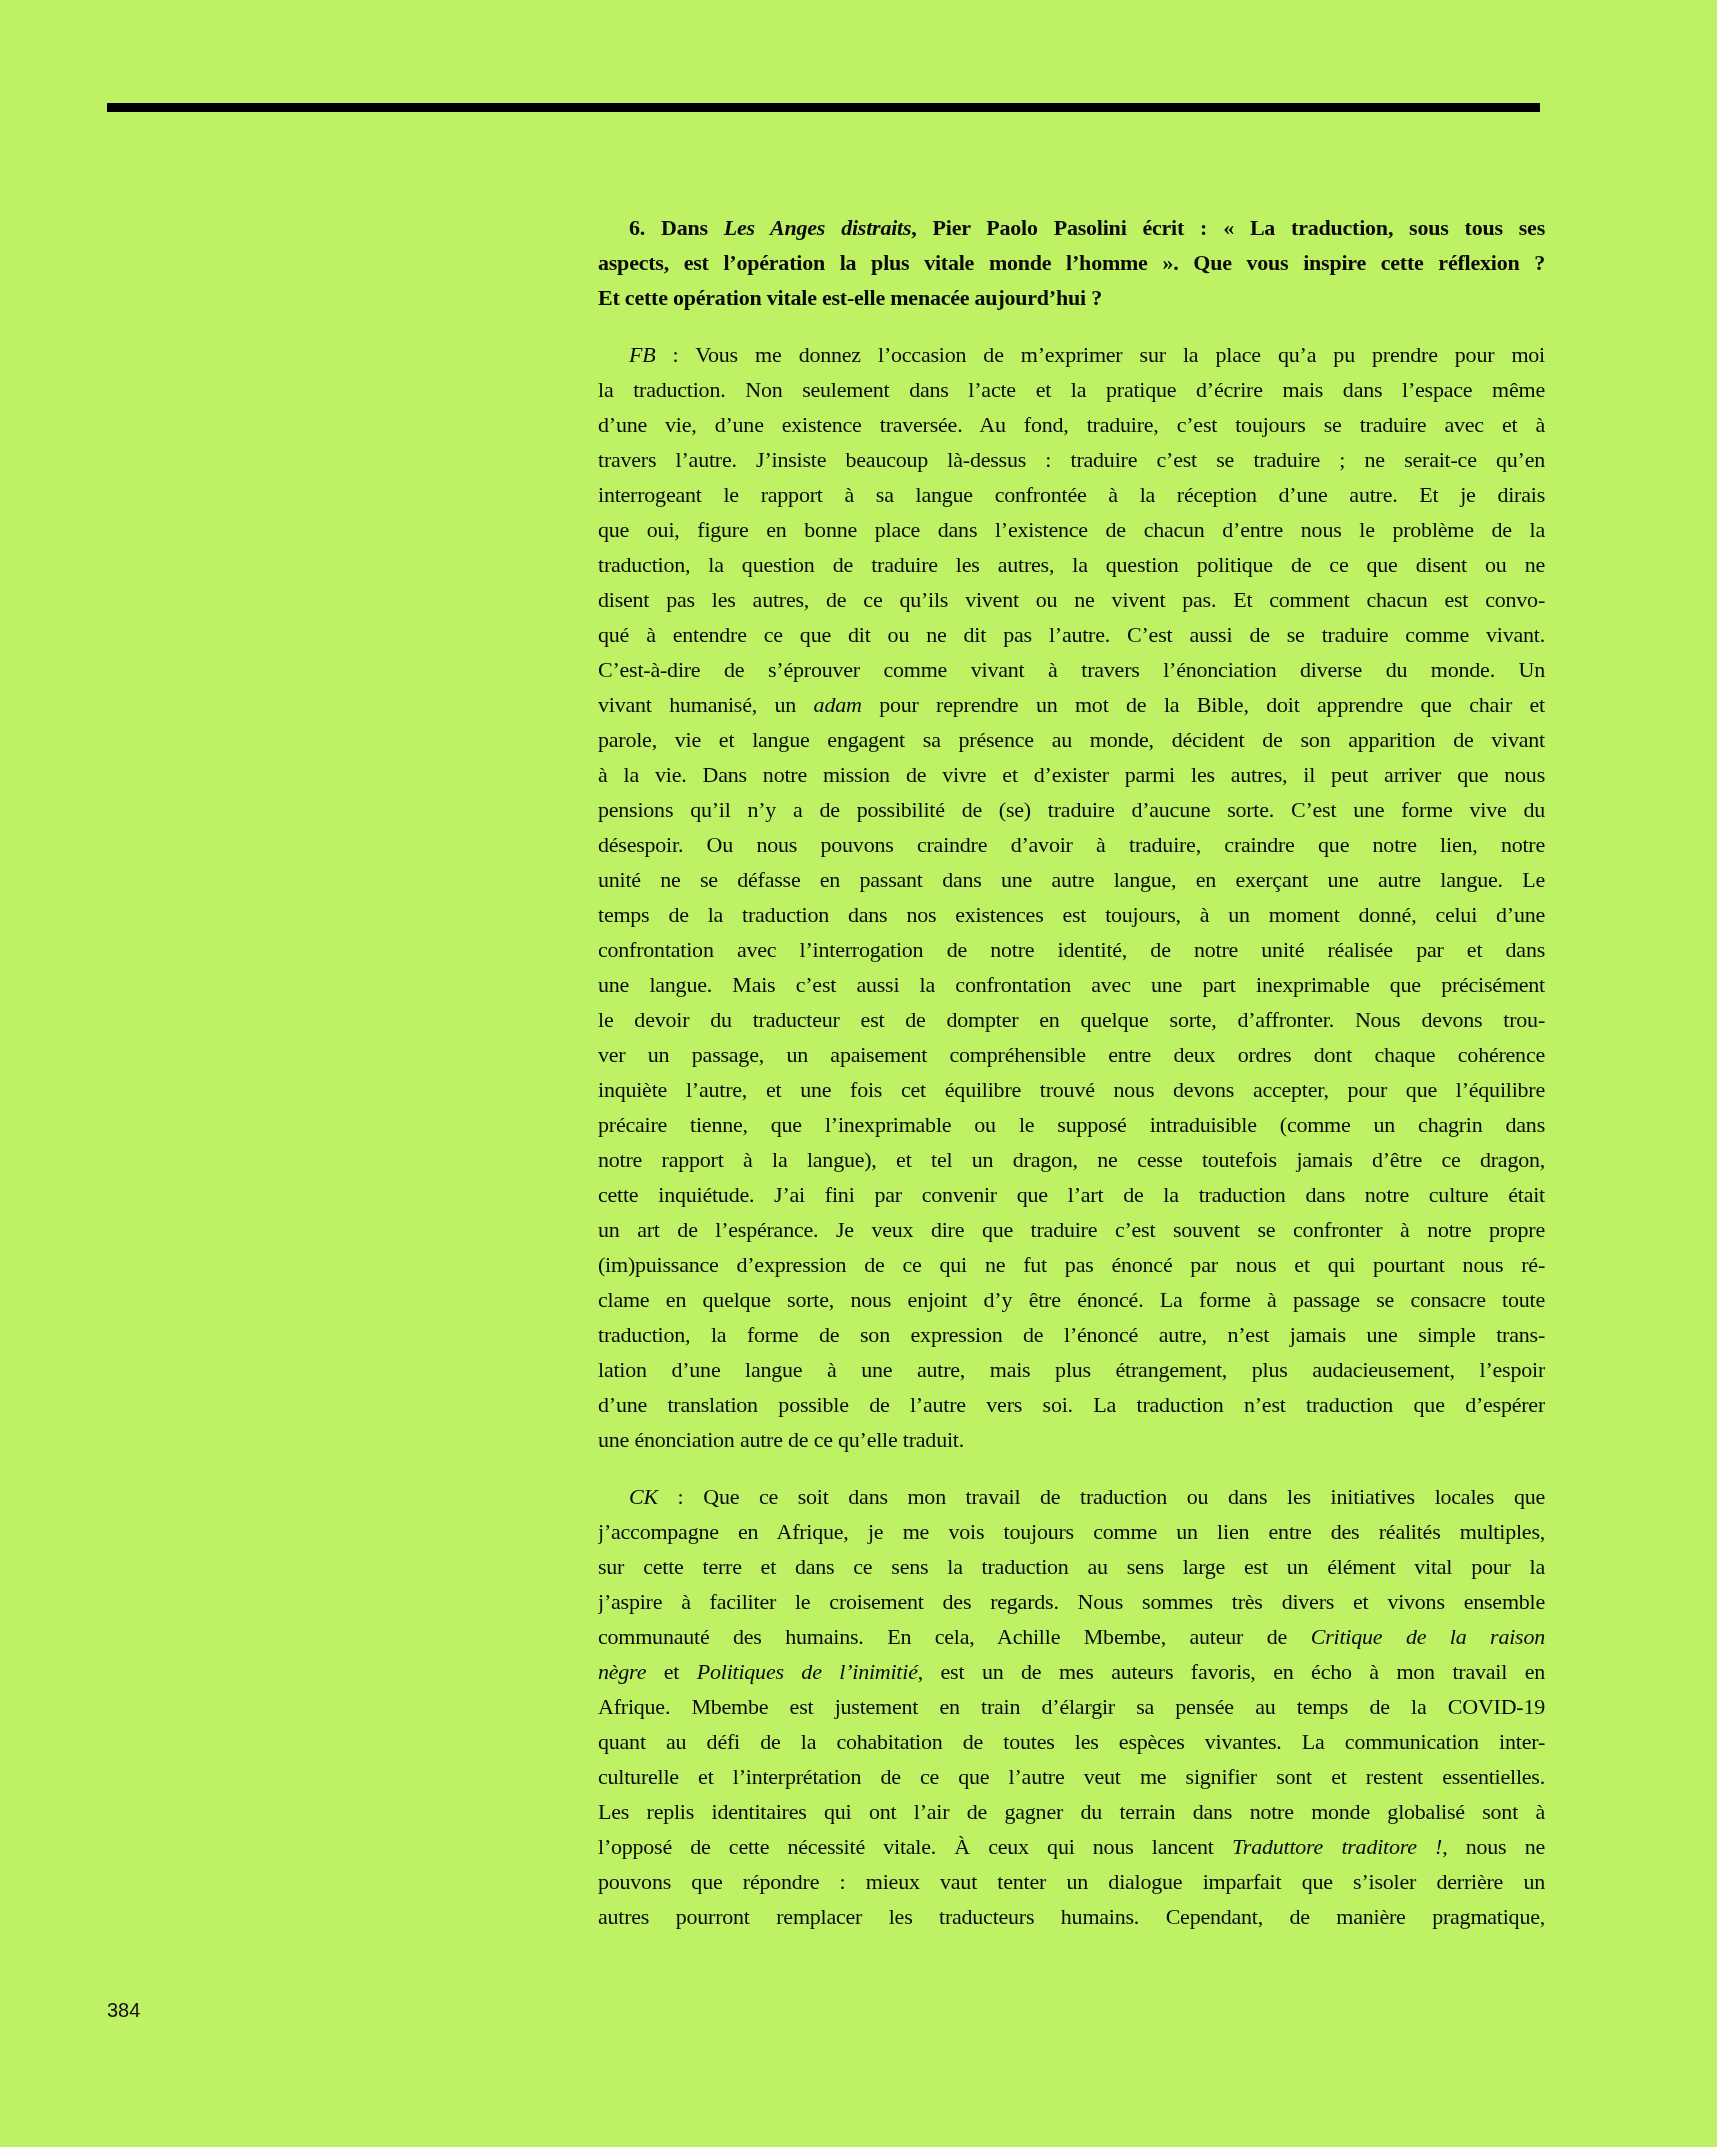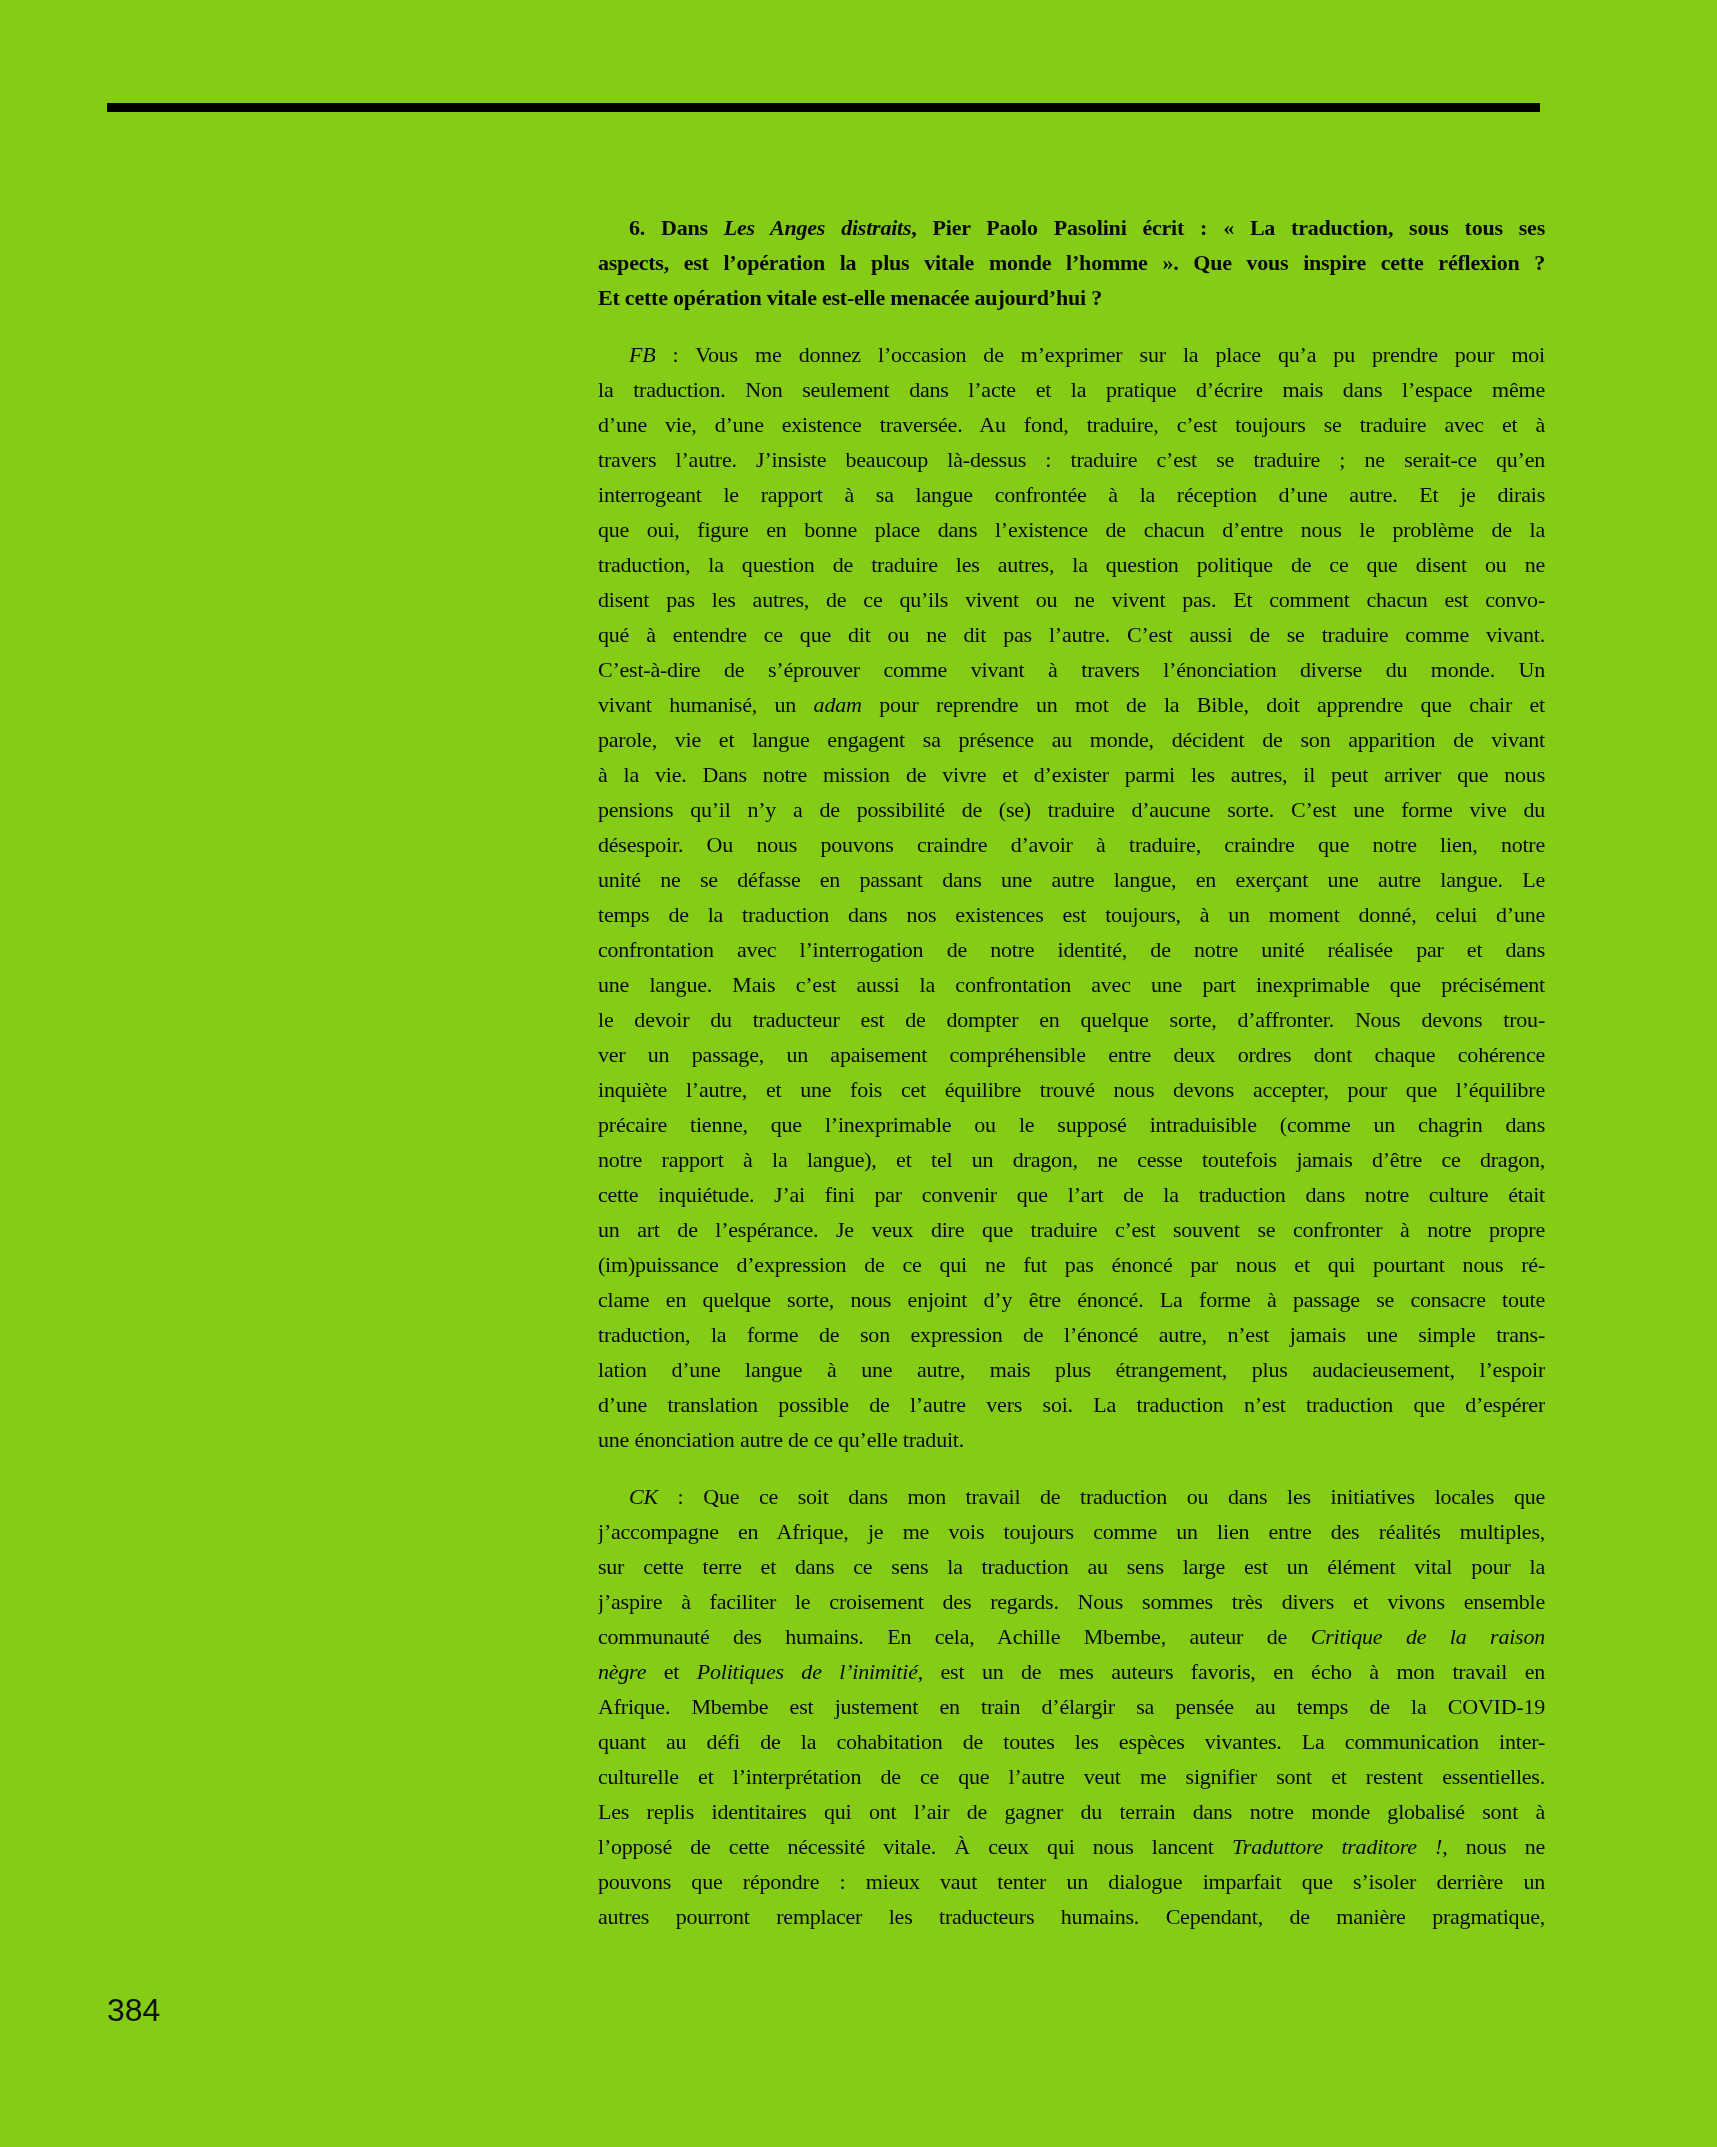--- a/index.html
+++ b/index.html
@@ -4,21 +4,21 @@
 <style>
   html, body {
     margin: 0;
     padding: 0;
     background: #ffffff;
   }
   .page {
     position: relative;
     width: 1718px;
     height: 2147px;
-    background: #84cc16;
+    background: #bef264;
     font-family: "Liberation Serif", "DejaVu Serif", serif;
     color: #0a0a0a;
     overflow: hidden;
   }
   .rule {
     position: absolute;
     left: 107px;
     top: 103px;
     width: 1433px;
     height: 9.1px;
@@ -45,21 +45,21 @@
     height: 35px;
   }
   .ln.indent { padding-left: 31px; }
   .ln.endline { text-align-last: left; }
   .it { font-style: italic; }
   .pagenum {
     position: absolute;
     left: 107px;
     top: 1997px;
     font-family: "Liberation Sans", "DejaVu Sans", sans-serif;
-    font-size: 32px;
+    font-size: 20px;
     line-height: 27.4px;
     color: #111111;
   }
 </style>
 </head>
 <body>
 
 <div class="page">
   <div class="rule"></div>
   <main class="textcol">

